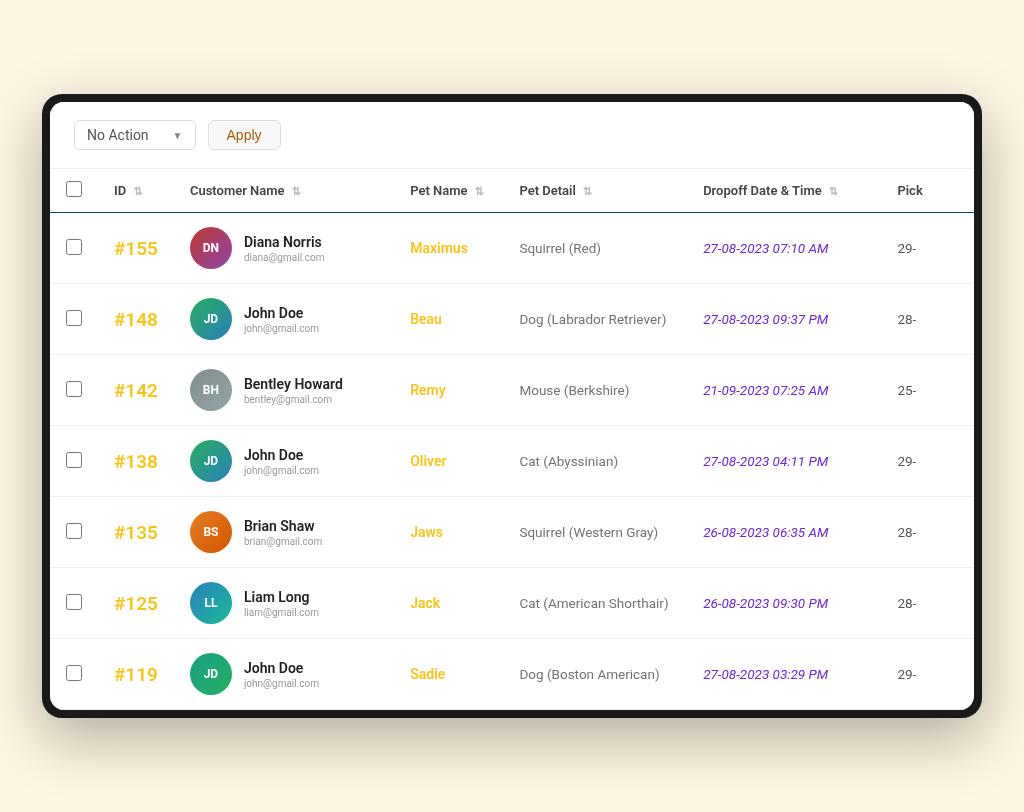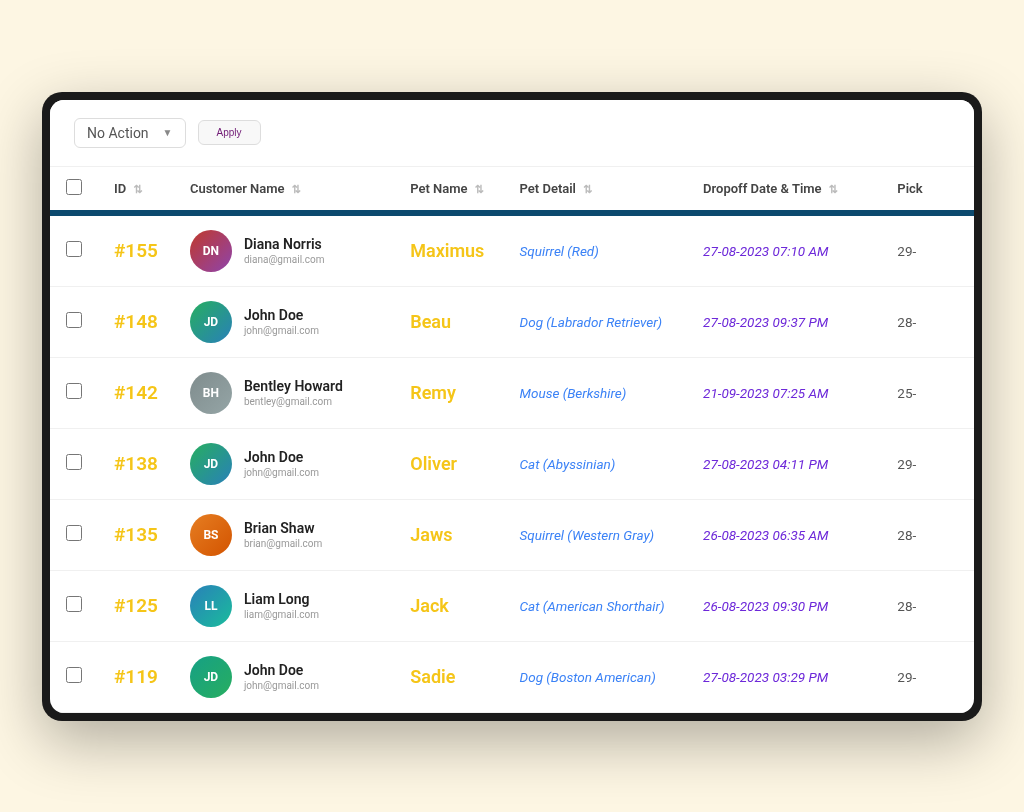--- a/index.html
+++ b/index.html
@@ -45,44 +45,44 @@
     .action-dropdown {
       display: flex;
       align-items: center;
       border: 1px solid #ddd;
       border-radius: 6px;
       padding: 6px 12px;
       font-size: 14px;
       color: #555;
       background: #fff;
       cursor: pointer;
-      gap: 14px;
+      gap: 24px;
     }
     .action-dropdown .chevron {
       font-size: 10px;
       color: #888;
     }
     .apply-btn {
       padding: 6px 18px;
       border: 1px solid #ddd;
       border-radius: 6px;
       background: #f8f8f8;
-      color: #701a75;
-      font-size: 10px;
+      color: #a16207;
+      font-size: 14px;
       cursor: pointer;
     }
     .table-wrapper {
       overflow-x: auto;
     }
     table {
       width: 100%;
       border-collapse: collapse;
     }
     thead tr {
-      border-bottom: 6px solid #0c4a6e;
+      border-bottom: 1px solid #0c4a6e;
     }
     thead th {
       padding: 12px 16px;
       text-align: left;
       font-size: 13px;
       font-weight: 600;
       color: #444;
       white-space: nowrap;
     }
     thead th .sort-icon {
@@ -147,25 +147,24 @@
       font-size: 14px;
     }
     .customer-info .email {
       color: #999;
       font-size: 10px;
       margin-top: 2px;
     }
     .pet-name-cell {
       color: #f5c518;
       font-weight: 600;
-      font-size: 18px;
+      font-size: 14px;
     }
     .pet-detail-cell {
-      color: #3b82f6;
-      font-style: italic;
+      color: #737373;
     }
     .dropoff-cell {
       color: #6d28d9;
       white-space: nowrap;
       font-style: italic;
     }
     .pickup-cell {
       color: #555;
       white-space: nowrap;
     }

